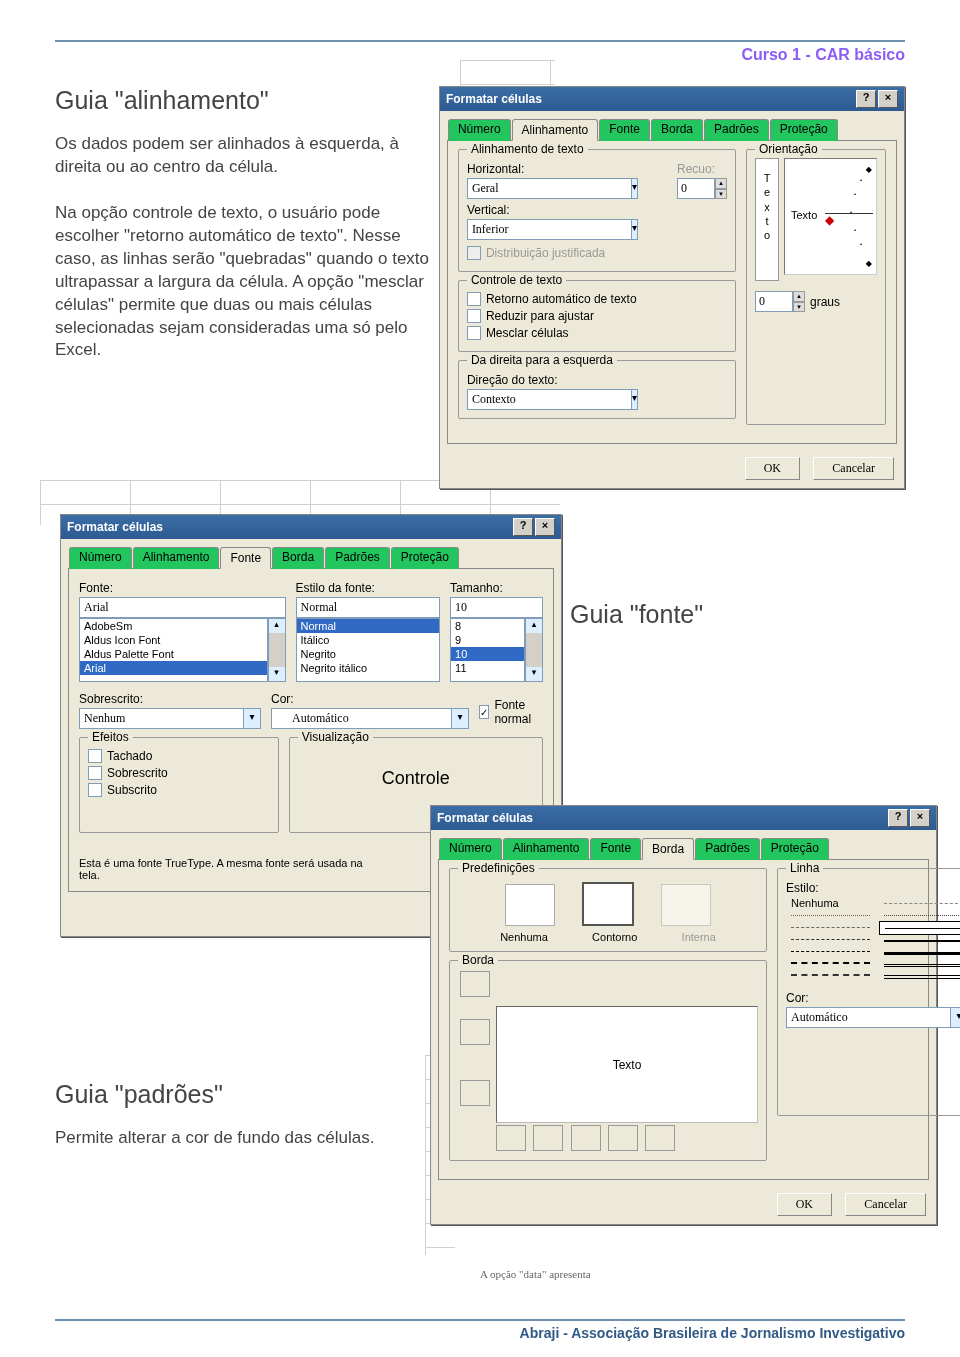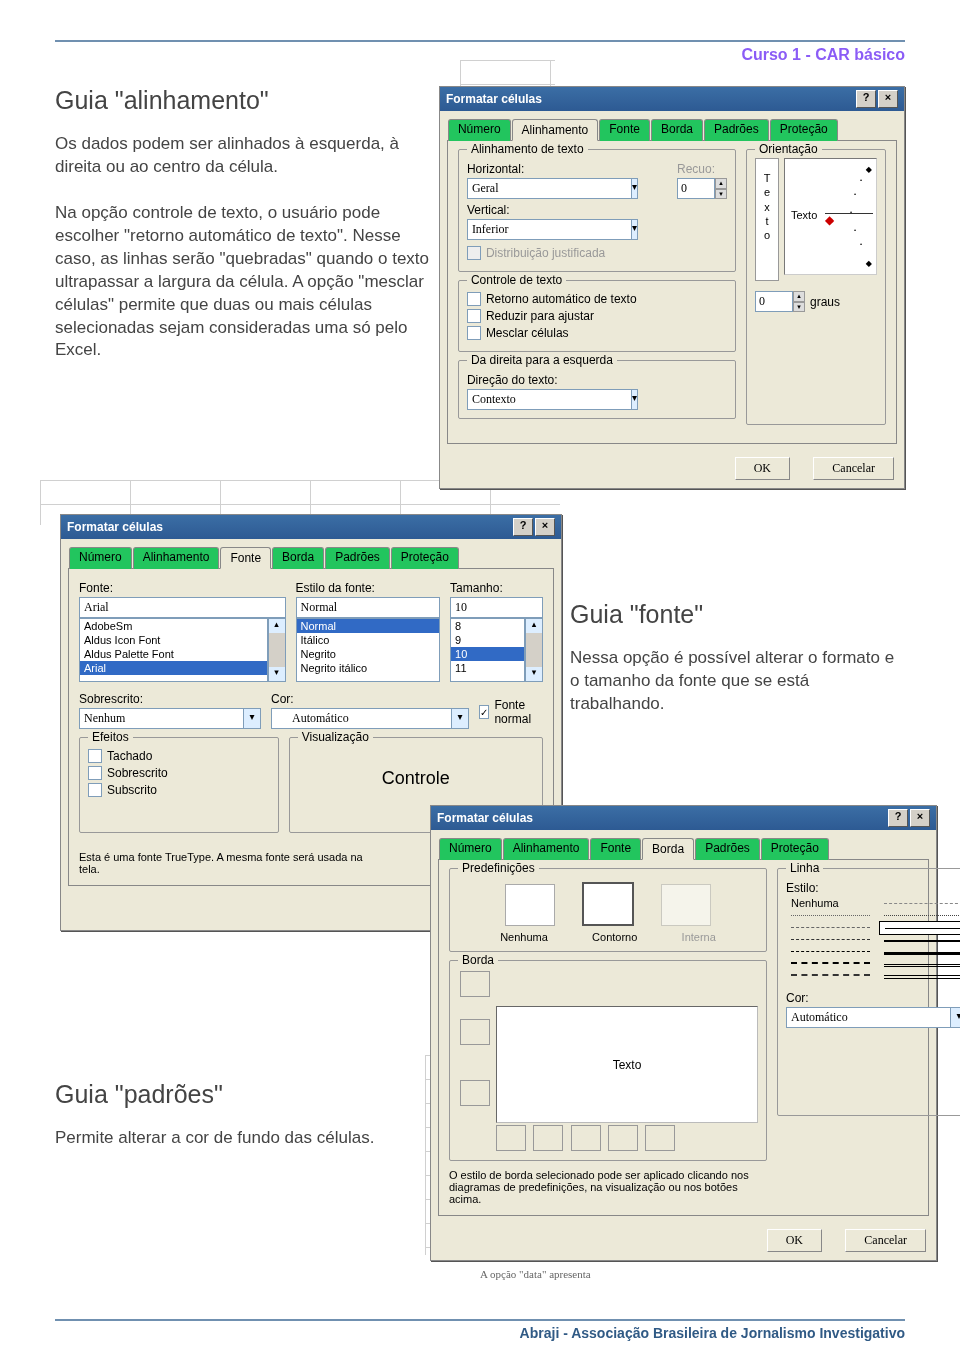--- a/index.html
+++ b/index.html
@@ -26,21 +26,21 @@
 .combo .btn{width:16px;border:1px solid #7f9db9;border-left:none;background:#ddeeff;text-align:center;font-size:10px;line-height:16px}
 .spinner{display:flex;align-items:stretch;width:50px}
 .spinner input{width:30px;border:1px solid #7f9db9;font-size:12px;padding:2px 3px;text-align:left;font-family:Tahoma}
 .spinbtns{display:flex;flex-direction:column;width:14px}
 .spinbtns div{flex:1;border:1px solid #999;background:#ddd;font-size:7px;text-align:center;line-height:7px}
 .chk{display:flex;align-items:center;gap:5px;font-size:12px;margin:3px 0}
 .chk .box{width:12px;height:12px;border:1px solid #7f9db9;background:#fff}
 .chk.dis{color:#999}
 .chk.dis .box{background:#eee}
 .btnrow{text-align:right;padding:6px 10px 8px 0}
-.pushbtn{background:#ece9d8;border:1px solid #888;border-top-color:#fff;border-left-color:#fff;padding:3px 18px;font-size:12px;font-family:Tahoma;margin-left:20px}
+.pushbtn{background:#ece9d8;border:1px solid #888;border-top-color:#fff;border-left-color:#fff;padding:3px 18px;font-size:12px;font-family:Tahoma;margin-left:10px}
 .orient-box{width:110px;height:115px;border:1px inset #ccc;background:#fff;position:relative;margin-bottom:6px}
 .lst{border:1px solid #7f9db9;background:#fff;font-size:11px;overflow:hidden}
 .lst .item{padding:1px 4px;white-space:nowrap}
 .lst .item.sel{background:#316ac5;color:#fff}
 .sb{width:16px;background:#d4d0c8}
 .lst-wrap{display:flex}
 .preset-cell{width:48px;height:40px;border:1px solid #aaa;background:#fff;display:inline-block;margin:0 12px}
 .preset-cell.dis{opacity:0.5}
 .border-preview{background:#fff;border:1px inset #bbb;width:260px;height:115px;margin:4px 0 0 36px;display:flex;align-items:center;justify-content:center;font-size:12px}
 .side-btn{width:28px;height:24px;border:1px solid #999;background:#ece9d8;display:inline-block;margin:2px}
@@ -284,31 +284,30 @@
         <div class="chk">
               <span class="box"></span>
               <span>Subscrito</span>
             </div>
       </div>
       <div class="grp" style="flex:1.3;min-height:78px">
         <span class="grp-title">Visualização</span>
         <div style="text-align:center;font-family:Arial;font-size:18px;padding-top:22px">Controle</div>
       </div>
     </div>
-    <div style="font-size:11px;margin-top:10px;white-space:pre-line">Esta é uma fonte TrueType. A mesma fonte será usada na
+    <div style="font-size:11px;margin-top:16px;white-space:pre-line">Esta é uma fonte TrueType. A mesma fonte será usada na
 tela.</div>
   </div>
   <div class="btnrow">
     <button class="pushbtn">OK</button>
   </div>
 </div>
 
 <div style="position:absolute;left:570px;top:600px;width:335px">
   <h2 class="section">Guia "fonte"</h2>
-  <div class="body-text">Nessa opção é possível alterar o formato e o tamanho da fonte que se está trabalhando.</div>
 </div>
 
 <div class="dialog" style="width:505px;position:absolute;left:430px;top:805px">
   <div class="titlebar">
         <span>Formatar células</span>
         <span class="spacer"></span>
     <span class="winbtn">?</span>
     <span class="winbtn">×</span>
   </div>
   <div class="tabs">
@@ -349,21 +348,20 @@
               </div>
         </div>
         <div style="padding-left:36px">
           <span class="side-btn"></span>
           <span class="side-btn"></span>
           <span class="side-btn"></span>
           <span class="side-btn"></span>
           <span class="side-btn"></span>
         </div>
       </div>
-      <div style="font-size:11px">O estilo de borda selecionado pode ser aplicado clicando nos diagramas de predefinições, na visualização ou nos botões acima.</div>
     </div>
     <div style="flex:1">
       <div class="grp" style="height:230px">
         <span class="grp-title">Linha</span>
         <span class="lbl">Estilo:</span>
         <div style="display:flex;gap:4px">
           <div style="flex:1">
             <div class="line-sample">
                   <span style="font-size:11px">Nenhuma</span>
                 </div>

